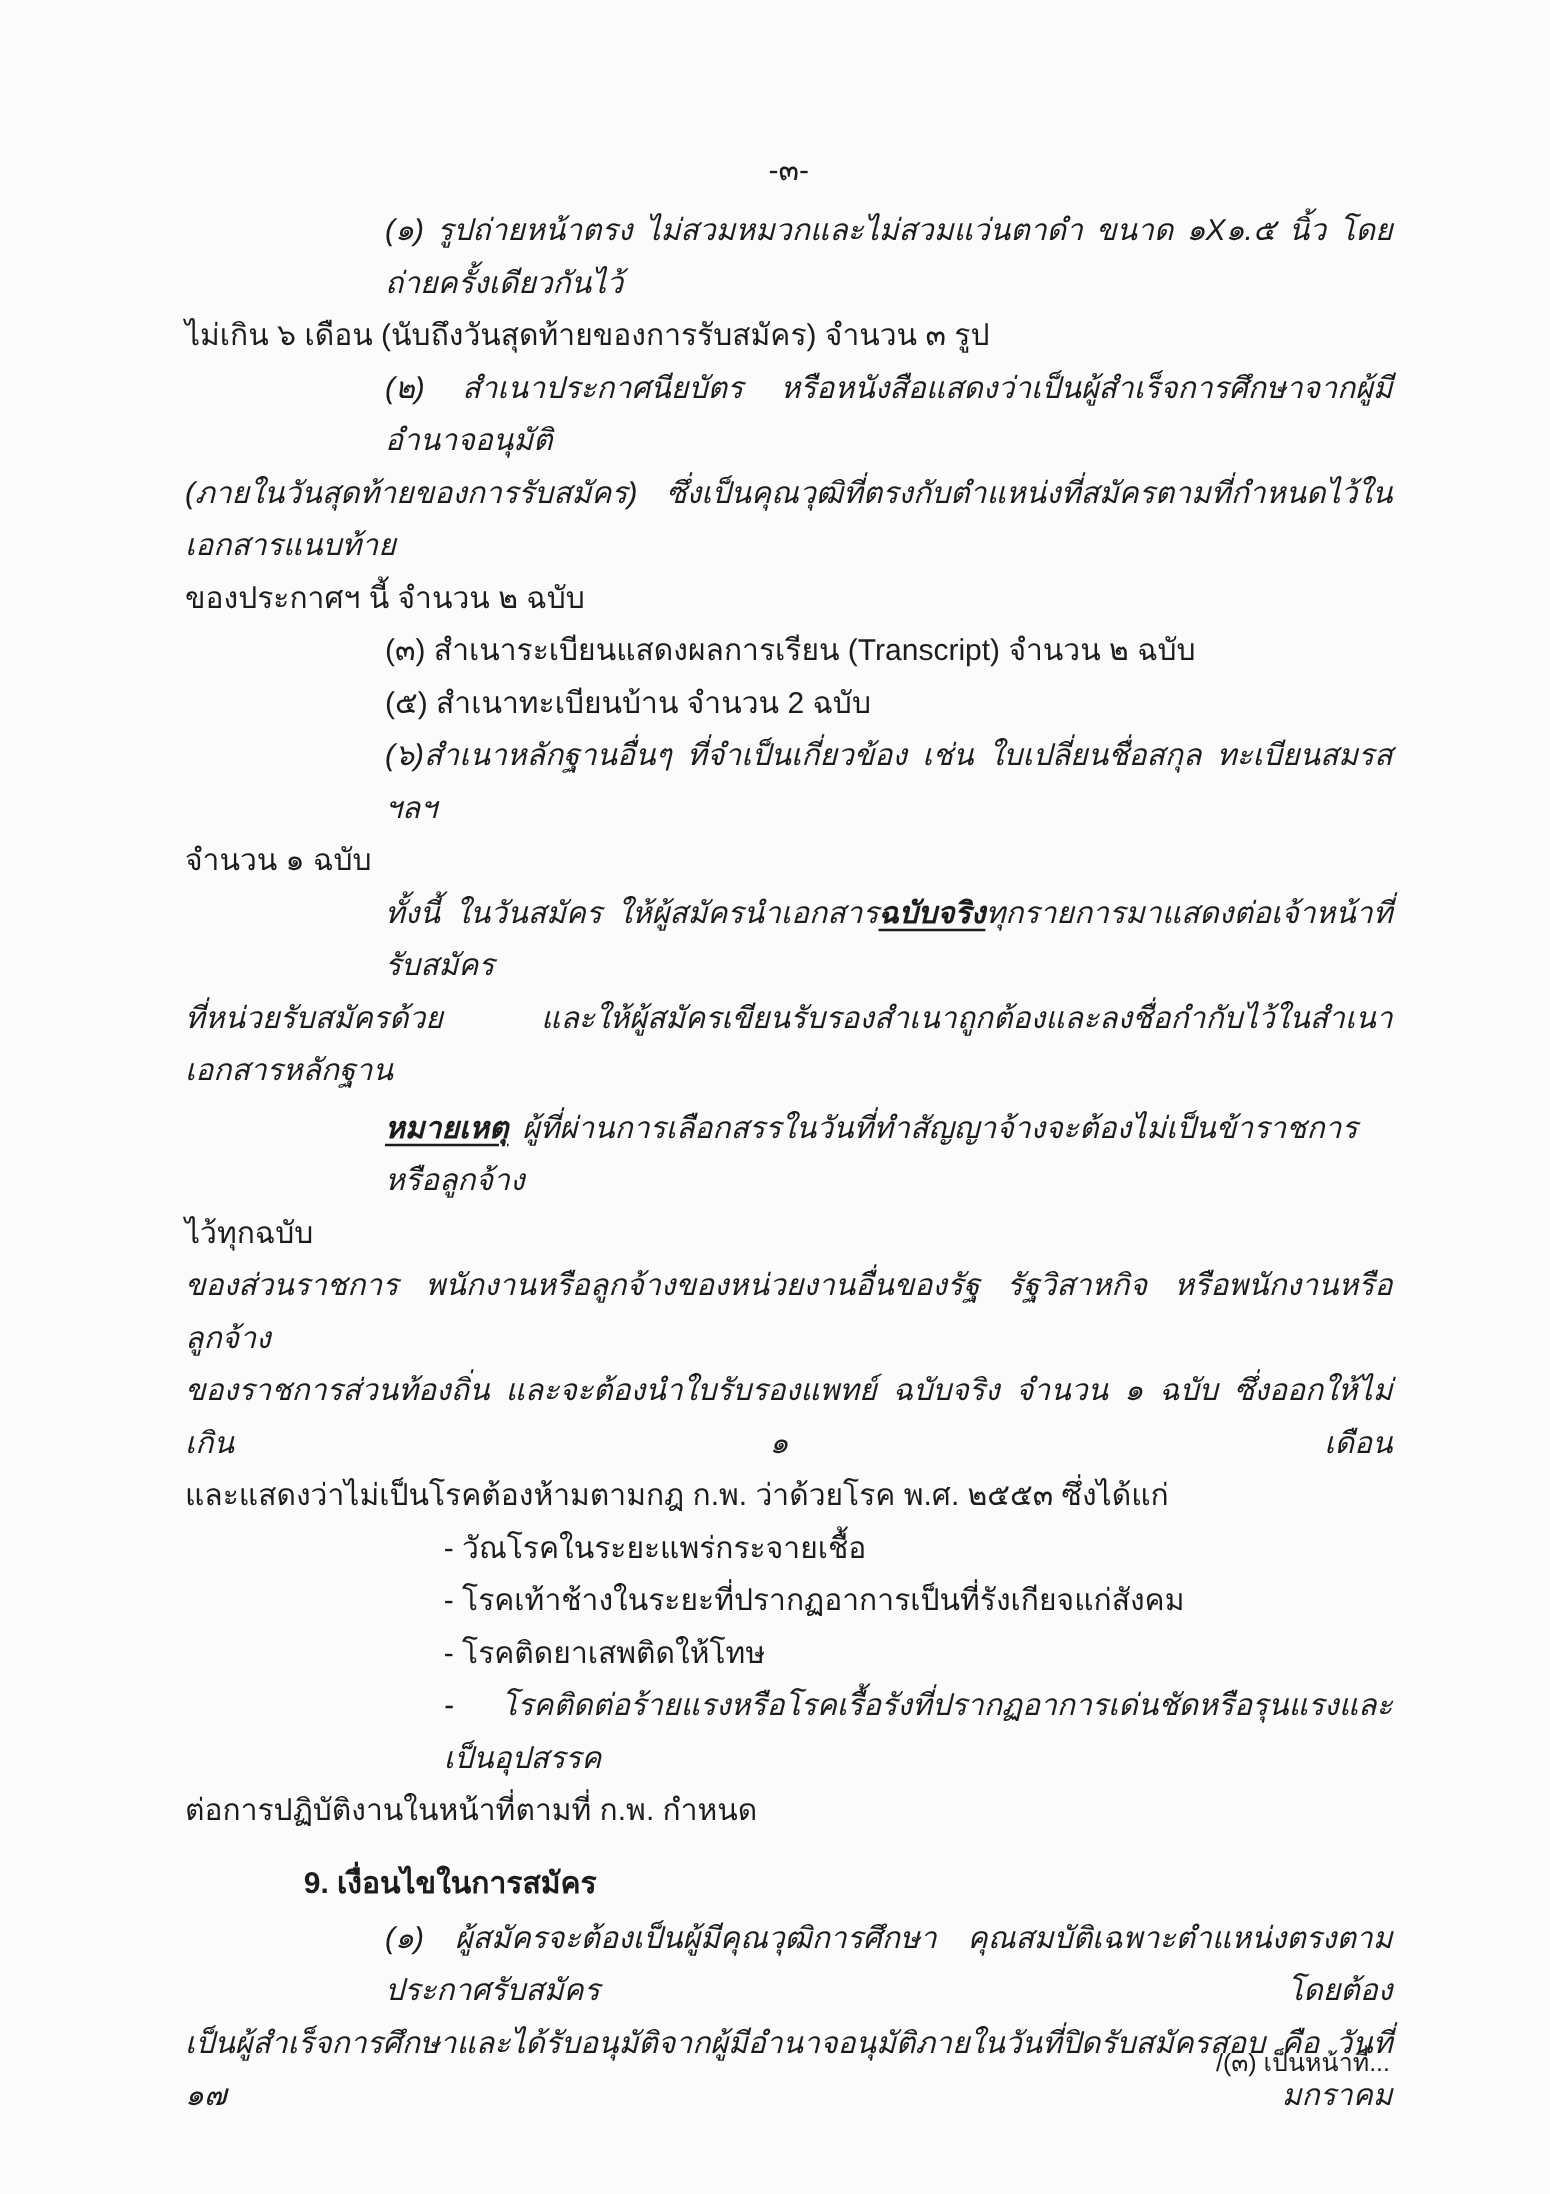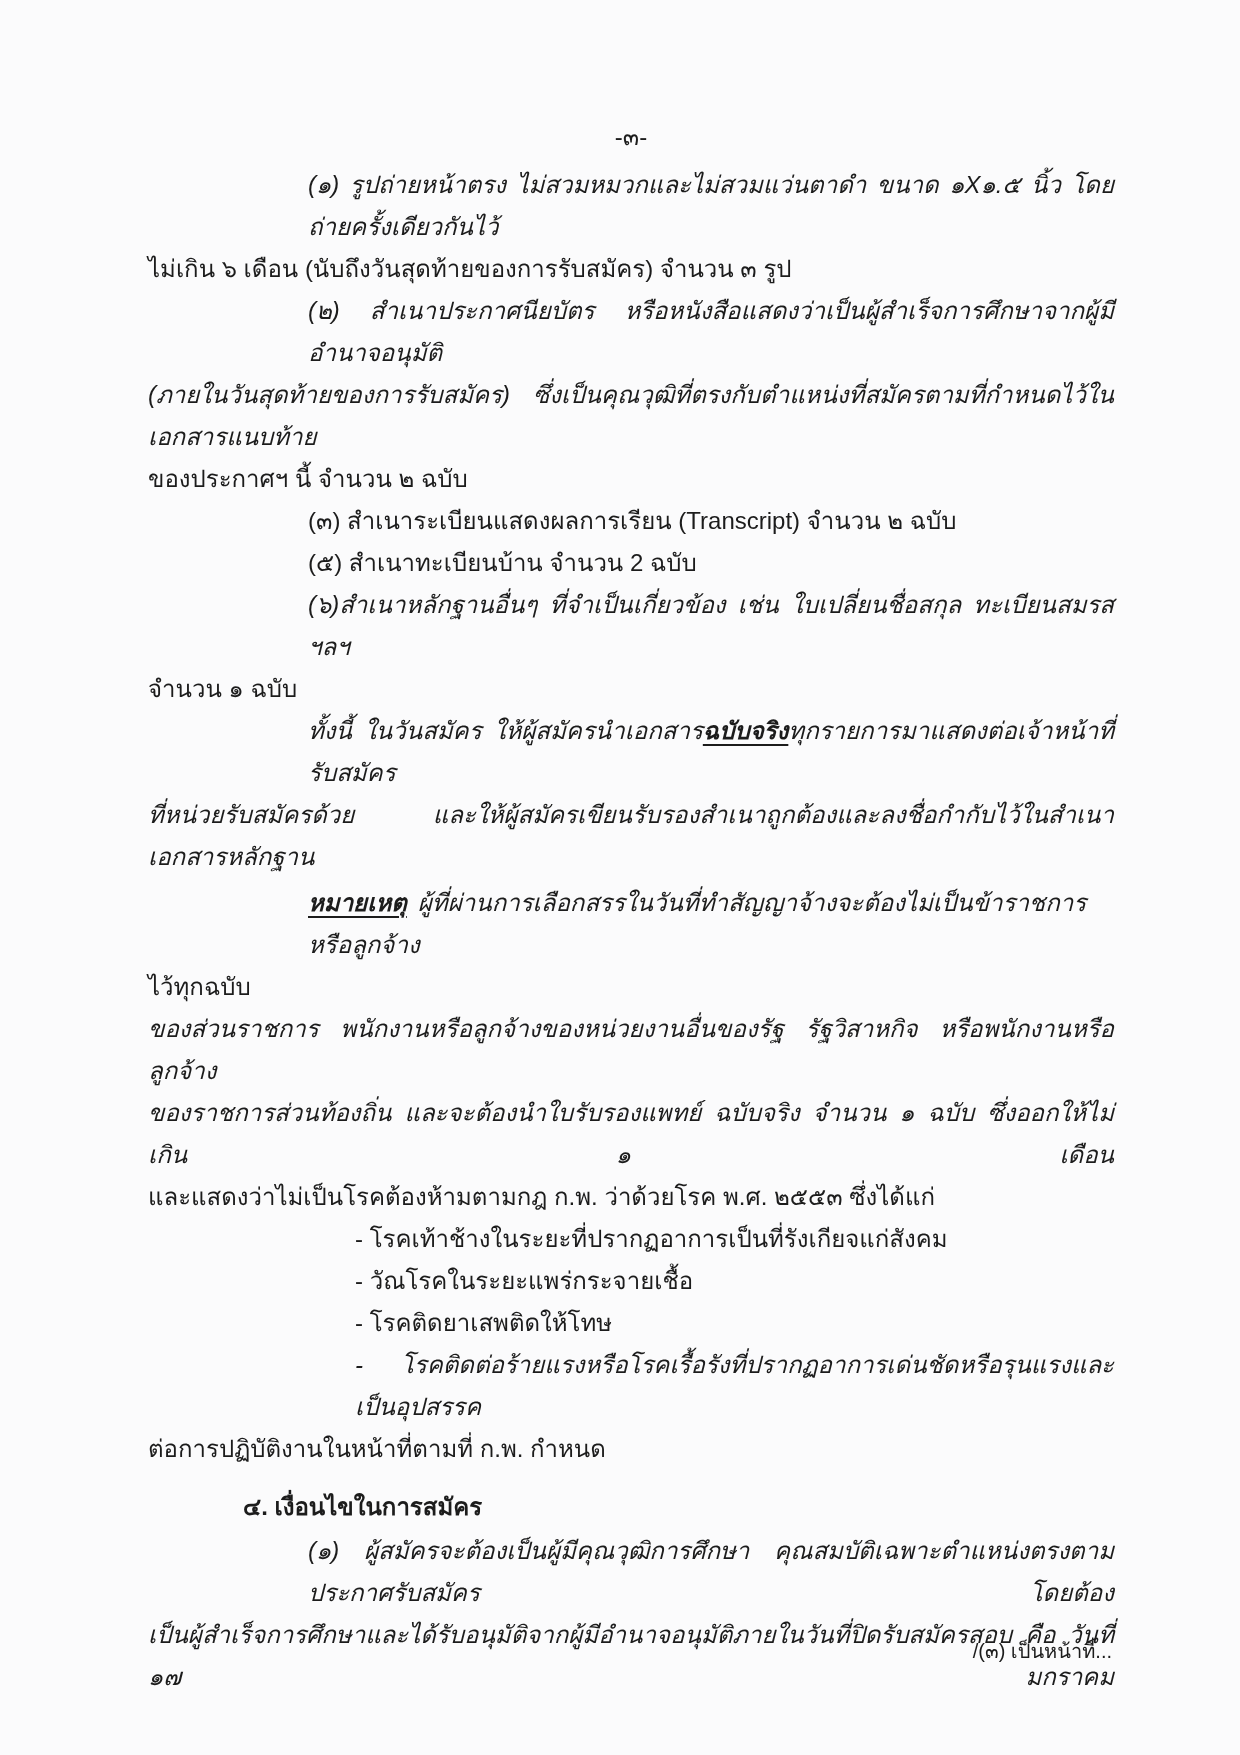--- a/index.html
+++ b/index.html
@@ -74,27 +74,27 @@
     <div class="line fill">ที่หน่วยรับสมัครด้วย และให้ผู้สมัครเขียนรับรองสำเนาถูกต้องและลงชื่อกำกับไว้ในสำเนาเอกสารหลักฐาน</div>
     <div class="line first fill remark-gap">
       <span class="remark-label">หมายเหตุ</span><span>ผู้ที่ผ่านการเลือกสรรในวันที่ทำสัญญาจ้างจะต้องไม่เป็นข้าราชการหรือลูกจ้าง</span>
     </div>
 
     <div class="line">ไว้ทุกฉบับ</div>
     <div class="line fill">ของส่วนราชการ พนักงานหรือลูกจ้างของหน่วยงานอื่นของรัฐ รัฐวิสาหกิจ หรือพนักงานหรือลูกจ้าง</div>
     <div class="line fill">ของราชการส่วนท้องถิ่น และจะต้องนำใบรับรองแพทย์ ฉบับจริง จำนวน ๑ ฉบับ ซึ่งออกให้ไม่เกิน ๑ เดือน</div>
     <div class="line">และแสดงว่าไม่เป็นโรคต้องห้ามตามกฎ ก.พ. ว่าด้วยโรค พ.ศ. ๒๕๕๓ ซึ่งได้แก่</div>
 
+    <div class="line bullet">- วัณโรคในระยะแพร่กระจายเชื้อ</div>
     <div class="line bullet">- โรคเท้าช้างในระยะที่ปรากฏอาการเป็นที่รังเกียจแก่สังคม</div>
-    <div class="line bullet">- วัณโรคในระยะแพร่กระจายเชื้อ</div>
     <div class="line bullet">- โรคติดยาเสพติดให้โทษ</div>
     <div class="line bullet fill">- โรคติดต่อร้ายแรงหรือโรคเรื้อรังที่ปรากฏอาการเด่นชัดหรือรุนแรงและเป็นอุปสรรค</div>
     <div class="line">ต่อการปฏิบัติงานในหน้าที่ตามที่ ก.พ. กำหนด</div>
 
-    <div class="line h sec4-head">๔. เงื่อนไขในการสมัคร</div>
+    <div class="line h sec4-head">9. เงื่อนไขในการสมัคร</div>
 
     <div class="line first fill">(๑) ผู้สมัครจะต้องเป็นผู้มีคุณวุฒิการศึกษา คุณสมบัติเฉพาะตำแหน่งตรงตามประกาศรับสมัคร โดยต้อง</div>
     <div class="line fill">เป็นผู้สำเร็จการศึกษาและได้รับอนุมัติจากผู้มีอำนาจอนุมัติภายในวันที่ปิดรับสมัครสอบ คือ วันที่ ๑๗ มกราคม</div>
 
   </div>
 
   <div class="footer">/(๓) เป็นหน้าที่...</div>
 </div>
 
 </body></html>

